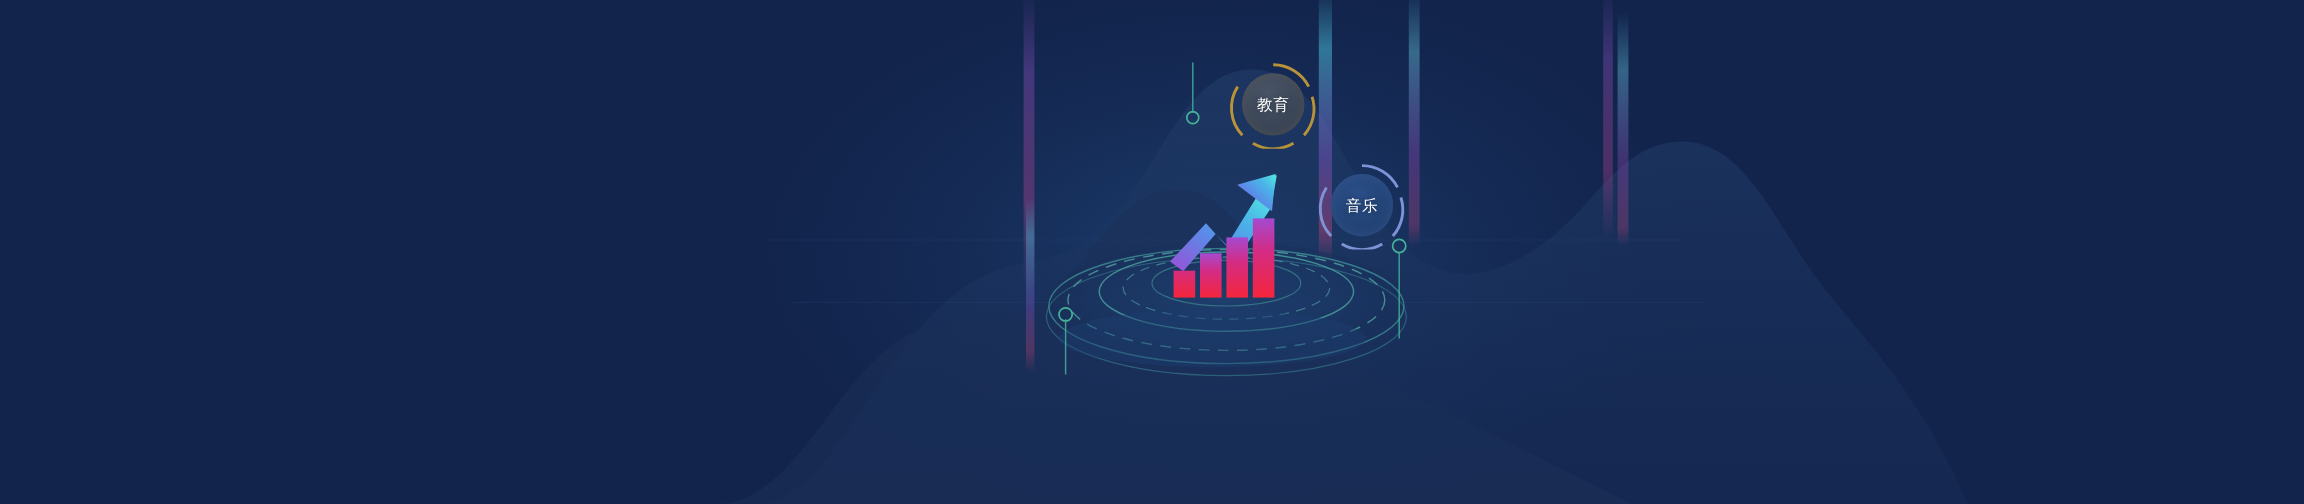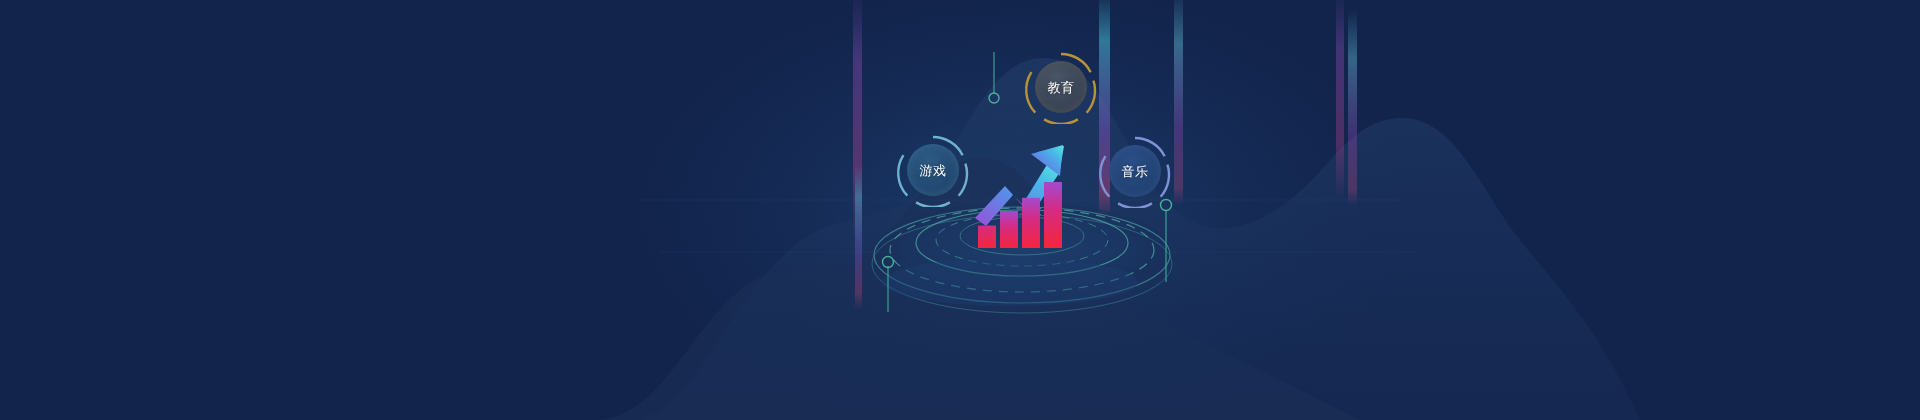--- a/index.html
+++ b/index.html
@@ -192,33 +192,20 @@
         <circle cx="888" cy="262" r="5.5" fill="none" stroke="#45b39a" stroke-width="1.4"></circle>
       </g>
       <g>
         <line x1="1166" y1="210" x2="1166" y2="282" stroke="#45b39a" stroke-width="1.2" opacity="0.85"></line>
         <circle cx="1166" cy="205" r="5.5" fill="none" stroke="#45b39a" stroke-width="1.4"></circle>
       </g>
 
     </g>
   </svg>
 
-  <div class="badge" id="badge-games">
-    <svg class="badge-ring" viewBox="0 0 74 74">
-      <g fill="none" stroke="#6fb4cc" stroke-width="2.4" stroke-linecap="butt">
-        <path d="M 37 4 A 33 33 0 0 1 66.6 22.2"></path>
-        <path d="M 69.4 30.6 A 33 33 0 0 1 62.7 62.7"></path>
-        <path d="M 53.9 69.4 A 33 33 0 0 1 20.1 69.4"></path>
-        <path d="M 11.3 62.7 A 33 33 0 0 1 7.4 22.2"></path>
-      </g>
-    </svg>
-    <div class="badge-core">
-      <span class="badge-label">游戏</span>
-    </div>
-  </div>
 
   <div class="badge" id="badge-education">
     <svg class="badge-ring" viewBox="0 0 74 74">
       <g fill="none" stroke="#b89338" stroke-width="2.4" stroke-linecap="butt">
         <path d="M 37 4 A 33 33 0 0 1 66.6 22.2"></path>
         <path d="M 69.4 30.6 A 33 33 0 0 1 62.7 62.7"></path>
         <path d="M 53.9 69.4 A 33 33 0 0 1 20.1 69.4"></path>
         <path d="M 11.3 62.7 A 33 33 0 0 1 7.4 22.2"></path>
       </g>
     </svg>

